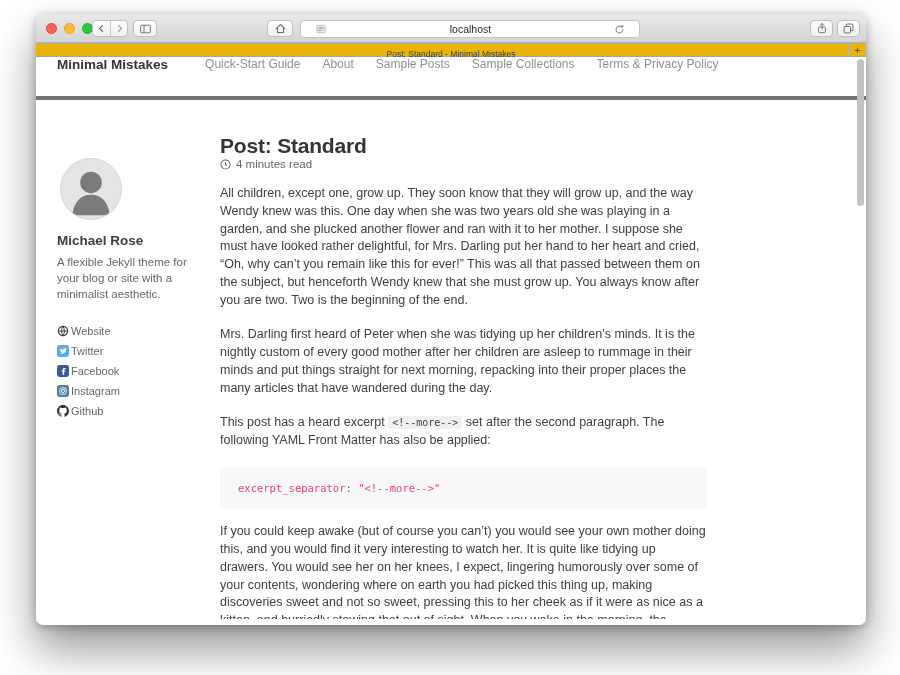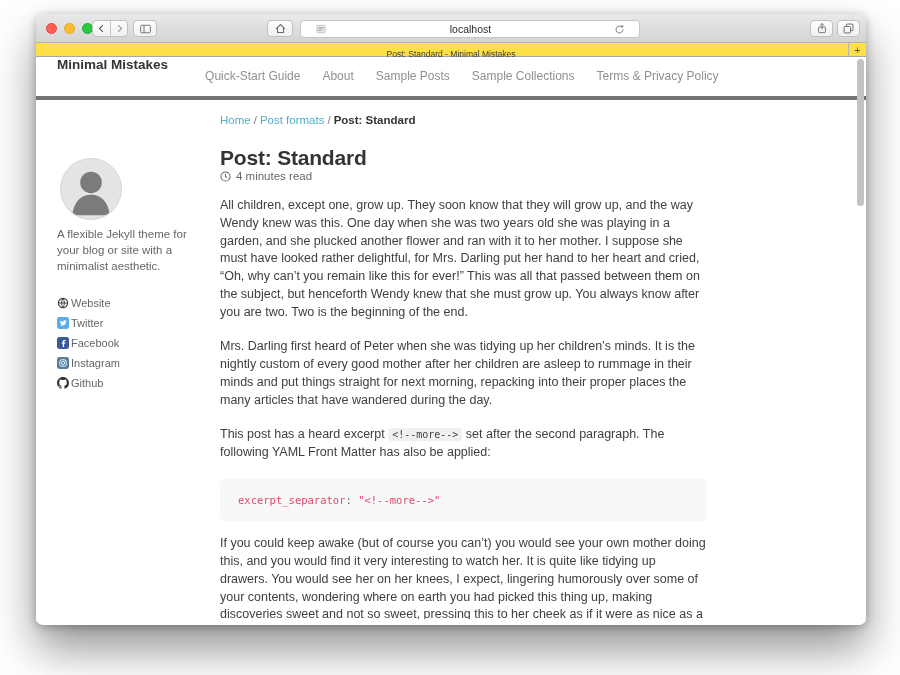--- a/index.html
+++ b/index.html
@@ -47,42 +47,42 @@
   .btn-home{left:231px; width:26px;}
   .btn-share{left:774px; width:23px;}
   .btn-tabs{left:801px; width:23px;}
   .url-field{
     position:absolute; left:264px; top:6px; width:340px; height:18px;
     background:#fff; border:1px solid #c6c6c6; border-radius:4px;
     display:flex; align-items:center; padding:0 14px;
   }
   .url-text{flex:1; text-align:center; font-size:10.5px; color:#2b2b2b;}
   .tabbar{
-    height:14px; position:relative; background:#fde047;
+    height:14px; position:relative; background:#eab308;
     border-bottom:1px solid #a6a6a6; text-align:center;
   }
   .tab-title{font-size:8.5px; line-height:14px; color:#3c3c3c;}
   .new-tab{
     position:absolute; right:0; top:0; width:18px; height:14px;
     border:none; border-left:1px solid #b5b5b5; background:transparent;
     font-size:11px; line-height:12px; color:#555; padding:0;
   }
   
   .viewport{position:relative; height:566px; background:#fff; overflow:hidden;}
   .scroll-thumb{
     position:absolute; right:2px; top:2px; width:7px; height:147px;
     background:#c3c3c3; border-radius:4px; z-index:5;
   }
   .masthead{
     height:43px; border-bottom:4px solid #737373;
     display:flex; align-items:flex-start; padding-left:21px;
   }
   .site-title{font-size:13.5px; font-weight:bold; color:var(--heading); cursor:pointer;}
   .masthead nav{display:flex; margin-left:37px; gap:22px;}
-  .masthead nav a{font-size:12px; color:var(--navgray); text-decoration:none; cursor:pointer;margin-top:12px;}
+  .masthead nav a{font-size:12px; color:var(--navgray); text-decoration:none; cursor:pointer;}
   .page-grid{display:flex; padding-left:21px; height:519px; overflow:hidden;}
   
   .sidebar{width:163px; flex-shrink:0; padding-top:58px;}
   .avatar{
     width:62px; height:62px; border-radius:50%; overflow:hidden;
     background:#e4e4e4; border:1px solid #d6d6d6; margin-left:3px;
   }
   .author-name{margin-top:13px; font-size:13.5px; color:var(--text);}
   .author-bio{margin-top:7px; font-size:11.5px; line-height:1.38; color:var(--muted); width:142px;}
   .author-links{margin-top:18px; list-style:none;}
@@ -197,20 +197,21 @@
 
     <div class="page-grid">
 
       <aside class="sidebar">
         <div class="avatar">
           <svg width="60" height="60" viewBox="0 0 64 64">
               <circle cx="32" cy="25" r="11.5" fill="#7b7b7b"></circle>
               <path d="M32 38 C21 38 13.5 45.5 12 60 L52 60 C50.5 45.5 43 38 32 38 Z" fill="#7b7b7b"></path>
             </svg>
         </div>
+        <h3 class="author-name">Michael Rose</h3>
         <p class="author-bio">A flexible Jekyll theme for your blog or site with a minimalist aesthetic.</p>
         <ul class="author-links">
           <li>
             <span class="sicon">
               <svg width="12" height="12" viewBox="0 0 16 16">
                   <circle cx="8" cy="8" r="6.2" fill="none" stroke="#333" stroke-width="1.4"></circle>
                   <path d="M1.8 8 H14.2 M8 1.8 C5.6 4.2 5.6 11.8 8 14.2 M8 1.8 C10.4 4.2 10.4 11.8 8 14.2" fill="none" stroke="#333" stroke-width="1.2"></path>
                 </svg>
             </span>
             <span class="lbl">Website</span>
@@ -249,23 +250,20 @@
               <svg width="12" height="12" viewBox="0 0 16 16">
                   <path fill="#333" d="M8 0C3.58 0 0 3.58 0 8c0 3.54 2.29 6.53 5.47 7.59.4.07.55-.17.55-.38 0-.19-.01-.82-.01-1.49-2.01.37-2.53-.49-2.69-.94-.09-.23-.48-.94-.82-1.13-.28-.15-.68-.52-.01-.53.63-.01 1.08.58 1.23.82.72 1.21 1.87.87 2.33.66.07-.52.28-.87.51-1.07-1.78-.2-3.64-.89-3.64-3.95 0-.87.31-1.59.82-2.15-.08-.2-.36-1.02.08-2.12 0 0 .67-.21 2.2.82.64-.18 1.32-.27 2-.27s1.36.09 2 .27c1.53-1.04 2.2-.82 2.2-.82.44 1.1.16 1.92.08 2.12.51.56.82 1.27.82 2.15 0 3.07-1.87 3.75-3.65 3.95.29.25.54.73.54 1.48 0 1.07-.01 1.93-.01 2.2 0 .21.15.46.55.38A8.01 8.01 0 0 0 16 8c0-4.42-3.58-8-8-8z"></path>
                 </svg>
             </span>
             <span class="lbl">Github</span>
           </li>
         </ul>
       </aside>
 
       <main class="main-col">
-        <nav class="breadcrumb">
-          <a>Home</a><span class="sep">/</span><a>Post formats</a><span class="sep">/</span><span class="current">Post: Standard</span>
-        </nav>
 
         <h1 class="post-title">Post: Standard</h1>
 
         <div class="post-meta">
           <svg width="11" height="11" viewBox="0 0 12 12">
               <circle cx="6" cy="6" r="5" fill="none" stroke="#646769" stroke-width="1.1"></circle>
               <path d="M6 3.2 V6 L7.8 7.1" fill="none" stroke="#646769" stroke-width="1.1"></path>
             </svg>
           <span>4 minutes read</span>
         </div>

